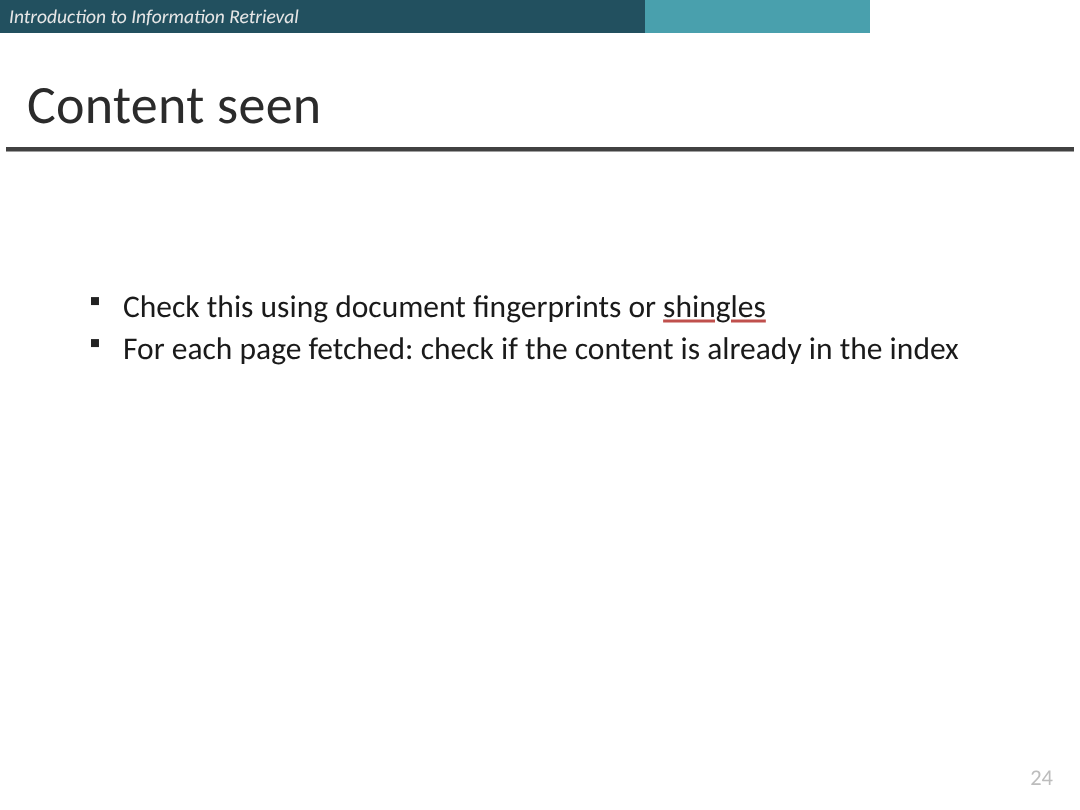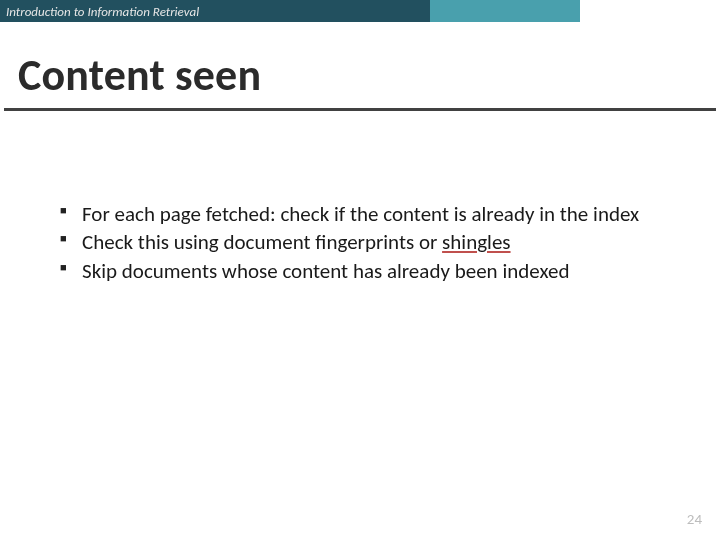--- a/index.html
+++ b/index.html
@@ -3,21 +3,21 @@
 <meta charset="utf-8">
 <style>
   * { margin: 0; padding: 0; box-sizing: border-box; }
   html, body { width: 720px; height: 540px; background: #ffffff; font-family: Calibri, "Segoe UI", Arial, sans-serif; overflow: hidden; position: relative; }
   
   .hdr { width: 100%; height: 22px; position: relative; }
   .hdr .dark { position: absolute; left:0; top:0; height:100%; width: 430px; background:#22505f; display:flex; align-items:center; padding-left:6px;}
   .hdr .dark span { color:#e6e6e6; font-style:italic; font-size:13px; }
   .hdr .light { position:absolute; left:430px; top:0; height:100%; width:150px; background:#49a0ad;}
   .title-wrap { margin: 26px 0 0 18px; }
-  .title { font-size: 44px; color: #2b2b2b; font-weight: 700; letter-spacing: 0.2px; }
+  .title { font-size: 36px; color: #2b2b2b; font-weight: 400; letter-spacing: 0.2px; }
   .title-rule { margin-top: 6px; height: 3px; background: #414141; width: calc(100% - 8px); margin-left:4px; margin-right:4px; }
   .body { margin: 90px 60px 0 60px; }
   ul.bullets { list-style: none; }
   ul.bullets li { position: relative; padding-left: 22px; font-size: 21px; line-height: 1.25; color: #1a1a1a; margin-bottom: 2px; }
   ul.bullets li::before { content: "■"; position: absolute; left: 0; top: 3px; font-size: 11px; color: #222; }
   .underline-link { text-decoration: underline; text-decoration-color: #c0504d; color: inherit; }
   .pagenum { position: absolute; right: 18px; bottom: 12px; font-size: 15px; font-weight: 400; color: #bdbdbd; }
 </style>
 </head>
 <body>
@@ -30,24 +30,21 @@
 </div>
 
 <div class="title-wrap">
   <div class="title">Content seen</div>
 </div>
 <div class="title-rule"></div>
 
 <div class="body">
   <ul class="bullets">
     <li>
-      <span>For each page fetched: check if the content is already in the index</span><span class="underline-link"></span><span></span>
-    </li>
-    <li>
       <span>Check this using document fingerprints or </span><span class="underline-link">shingles</span><span></span>
     </li>
     <li>
-      <span>Skip documents whose content has already been indexed</span><span class="underline-link"></span><span></span>
+      <span>For each page fetched: check if the content is already in the index</span><span class="underline-link"></span><span></span>
     </li>
   </ul>
 </div>
 
 <div class="pagenum">24</div>
 
 </body></html>

